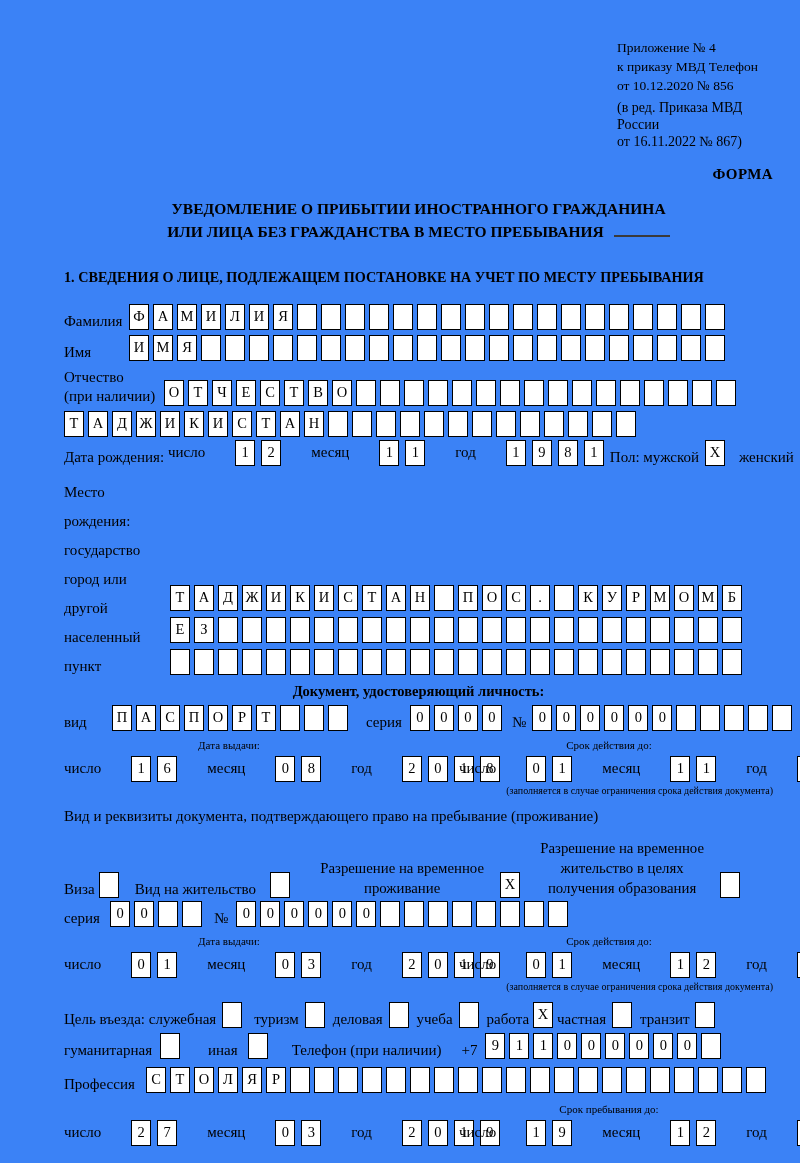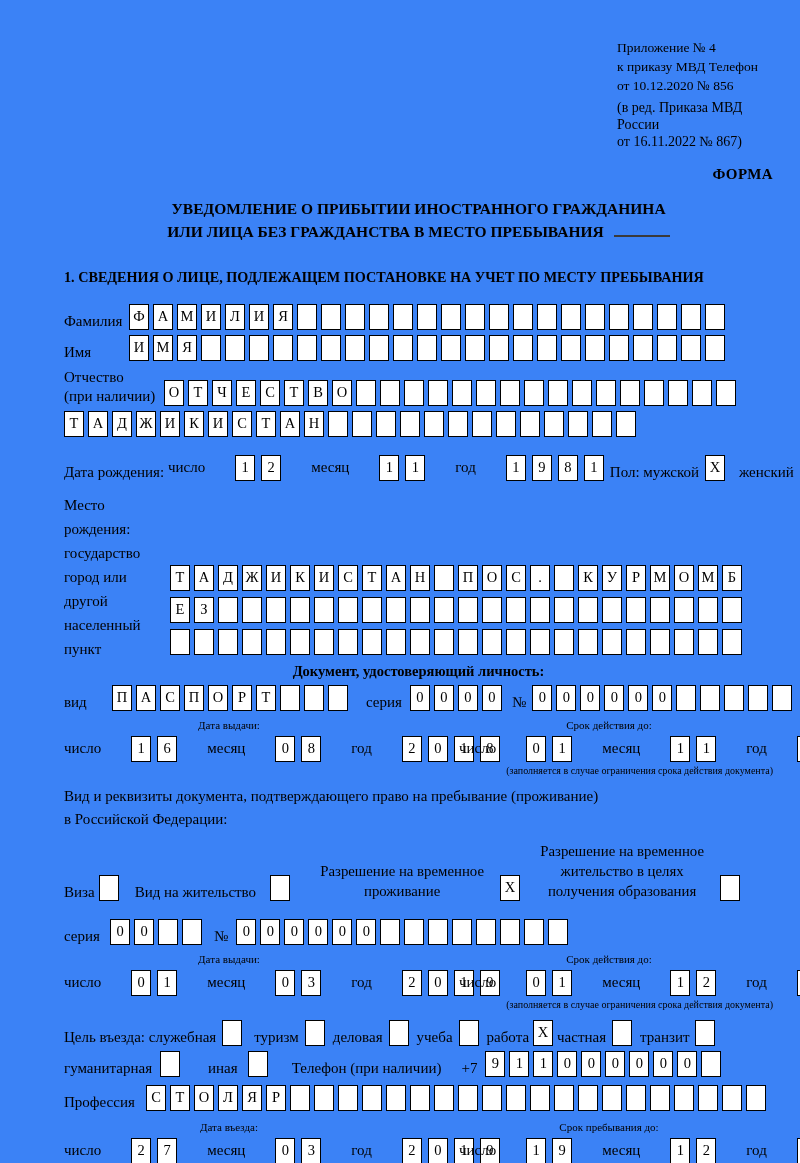--- a/index.html
+++ b/index.html
@@ -28,21 +28,21 @@
   }
   .cbwrap .cell{margin-right:0;}
   .stack > .cells{margin-bottom:6px;}
   .dg{display:flex;align-items:flex-start;flex:none;gap:24px;}
   .dg .lbl{padding:4px 6px 0 0;}
   .dg .cells .cell{margin-right:6px;}
   .datehead{font-size:11px;text-align:center;}
   .note{font-size:10px;text-align:right;margin-top:3px;}
   .para{font-size:15px;line-height:23px;margin-top:9px;}
   .cblabel{font-size:14.8px;line-height:20px;text-align:center;flex:none;padding-top:2px;}
-  .mt5{margin-top:5px;} .mt8{margin-top:8px;} .mt10{margin-top:10px;} .mt14{margin-top:18px;} .mt18{margin-top:18px;}
+  .mt5{margin-top:5px;} .mt8{margin-top:8px;} .mt10{margin-top:10px;} .mt14{margin-top:3px;} .mt18{margin-top:18px;}
   .center{ text-align:center; }
   .bold{font-weight:bold;}
 </style>
 </head>
 <body>
 
 <div class="page">
 
   <div class="hdr">
     <div>Приложение № 4</div>
@@ -213,21 +213,21 @@
     <span class="cells cbwrap" style="margin-left:6px">
         <span class="cell">X</span>
       </span>
     <span class="lbl" style="margin-left:14px">женский</span>
     <span class="cells cbwrap" style="margin-left:14px">
         <span class="cell"></span>
       </span>
   </div>
 
   <div class="row mt10">
-    <span class="lbl ml2" style="width:106px;line-height:24px">
+    <span class="lbl ml2" style="width:106px;line-height:29px">
       <span>Место рождения:</span><br>
       <span>государство</span><br>
       <span>город или другой</span><br>
       <span>населенный пункт</span>
     </span>
     <span class="stack">
       <span class="cells">
           <span class="cell">Т</span>
           <span class="cell">А</span>
           <span class="cell">Д</span>
@@ -390,21 +390,20 @@
             <span class="cell">2</span>
             <span class="cell">5</span>
           </span>
       </span>
     </div>
   </div>
   <div class="note">(заполняется в случае ограничения срока действия документа)</div>
 
   <div class="para">
     <div>Вид и реквизиты документа, подтверждающего право на пребывание (проживание)</div>
-    <div>в Российской Федерации:</div>
   </div>
 
   <div class="row mt8">
     <span class="lbl" style="padding-top:0">Виза</span>
     <span class="cells cbwrap" style="margin-left:4px">
         <span class="cell"></span>
       </span>
     <span class="lbl" style="padding-top:0;margin-left:16px">Вид на жительство</span>
     <span class="cells cbwrap" style="margin-left:14px">
         <span class="cell"></span>
@@ -584,21 +583,20 @@
         <span class="cell"></span>
         <span class="cell"></span>
         <span class="cell"></span>
         <span class="cell"></span>
         <span class="cell"></span>
       </span>
   </div>
 
   <div class="row mt10">
     <div style="width:395px">
-      <div class="datehead" style="width:330px">Дата въезда:</div>
       <span class="dg mt5">
         <span class="lbl">число</span>
         <span class="cells">
             <span class="cell">2</span>
             <span class="cell">7</span>
           </span>
         <span class="lbl">месяц</span>
         <span class="cells">
             <span class="cell">0</span>
             <span class="cell">3</span>

